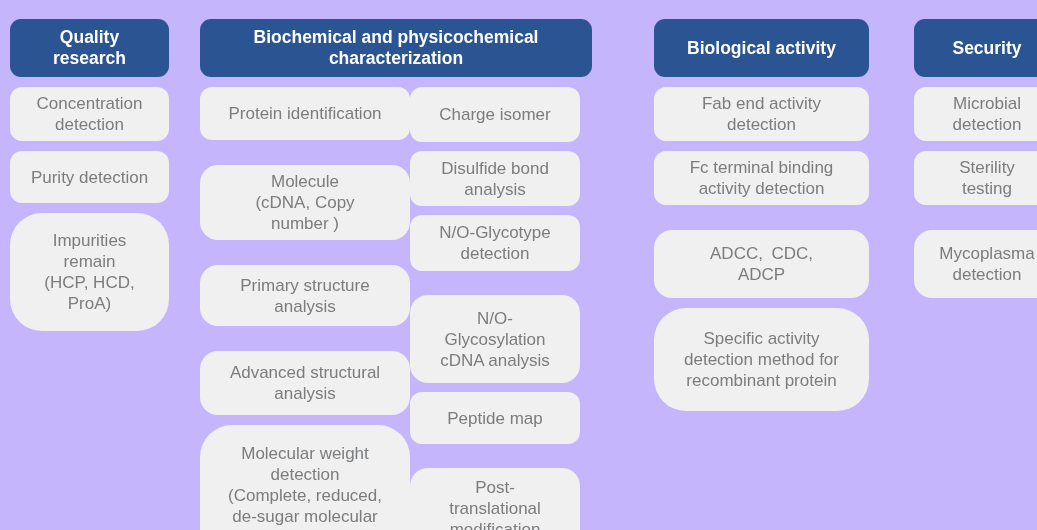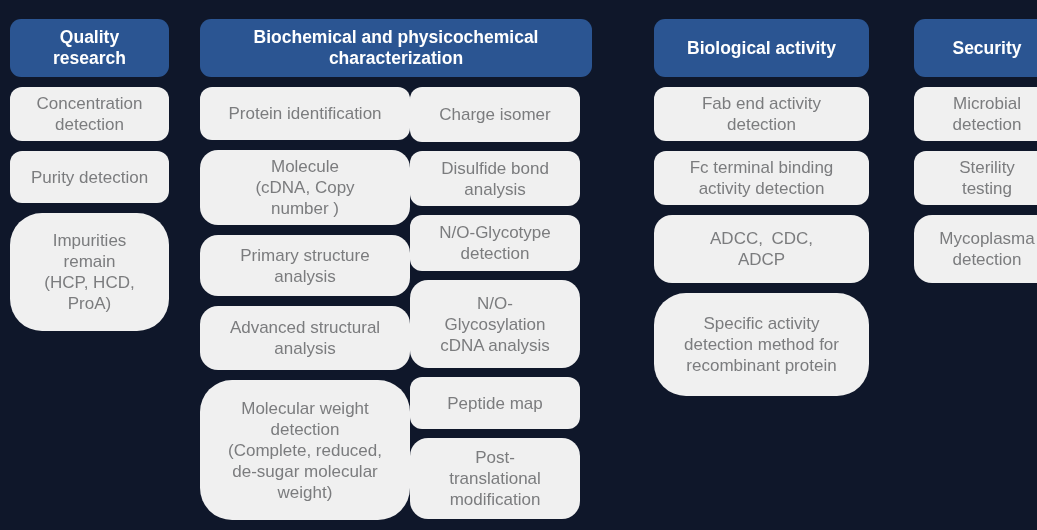--- a/index.html
+++ b/index.html
@@ -1,39 +1,39 @@
 <!DOCTYPE html>
 <html><head>
 <meta charset="utf-8">
 <style>
   html,body { margin:0; padding:0; background:#ffffff; }
   * { box-sizing:border-box; }
   .canvas {
-    position:relative; width:1037px; height:530px; background:#0f172a;
+    position:relative; width:1037px; height:530px; background:#c4b5fd;
     font-family:"Liberation Sans", sans-serif; overflow:hidden;
   }
   .col { position:absolute; top:19px; display:flex; flex-direction:column; }
   .hdr {
     background:#2b5592; color:#ffffff; font-weight:bold;
     font-size:17.5px; line-height:21px; text-align:center;
     white-space:pre-line; border-radius:11px; min-height:58px;
     display:flex; align-items:center; justify-content:center;
     padding:4px 8px; margin-bottom:10px;
   }
   .items { display:flex; flex-direction:column; gap:10px; }
   .items.tight { gap:9px; }
   .subcols { display:flex; }
   .item {
     background:#f0f0f0; color:#7b7c7e; font-size:17px; line-height:21px;
     text-align:center; white-space:pre-line;
     display:flex; align-items:center; justify-content:center;
     padding:6px 8px;
   }
   .r12 { border-radius:12px; }
-  .r18 { border-radius:18px; }
+  .r18 { border-radius:18px;margin-top:15px; }
   .r26 { border-radius:32px; }
 </style>
 </head>
 <body>
 
 <div class="canvas">
 
   <section class="col" style="left:10px; width:159px;">
     <div class="hdr">Quality
 research</div>

